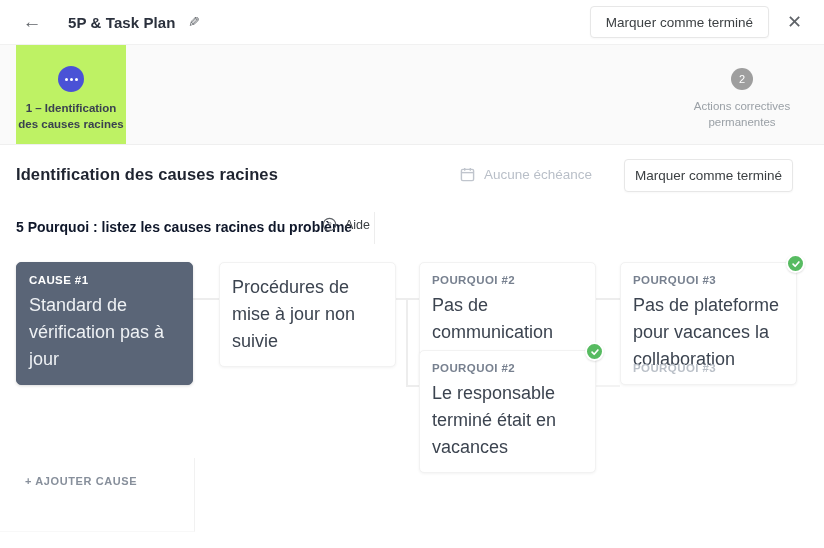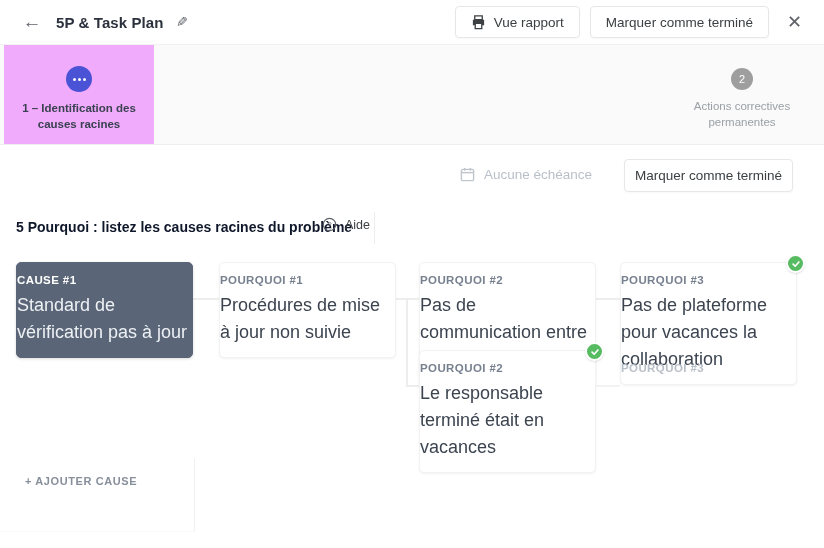--- a/index.html
+++ b/index.html
@@ -3,32 +3,32 @@
 <meta charset="utf-8">
 <style>
   *{box-sizing:border-box;margin:0;padding:0}
   html,body{width:824px;height:548px}
   body{font-family:"Liberation Sans","DejaVu Sans",sans-serif;background:#fff;color:#3c4450;-webkit-font-smoothing:antialiased}
   .app{position:relative;width:824px;height:548px;background:#fff;overflow:hidden}
 
   
   .header{position:absolute;top:0;left:0;width:824px;height:44px;display:flex;align-items:center;padding:0 20px;background:#fff}
   .back-btn{width:24px;height:24px;border:none;background:none;cursor:pointer;color:#5f6368;font-size:19px;line-height:24px;text-align:center;padding:0}
-  .page-title{font-size:15px;font-weight:bold;color:#2b313d;margin-left:12px;letter-spacing:.1px}
+  .page-title{font-size:15px;font-weight:bold;color:#2b313d;margin-left:24px;letter-spacing:.1px}
   .edit-btn{border:none;background:none;cursor:pointer;color:#5f6368;font-size:14px;margin-left:12px;transform:scaleX(-1);display:inline-block}
   .header-spacer{flex:1}
   .btn{display:inline-flex;align-items:center;gap:8px;height:32px;padding:0 15px;background:#fff;border:1px solid #e7e7e7;border-radius:4px;font-family:inherit;font-size:13.5px;color:#3c4043;cursor:pointer;box-shadow:0 1px 2px rgba(0,0,0,.03);white-space:nowrap}
   .btn + .btn{margin-left:10px}
   .close-btn{border:none;background:none;cursor:pointer;color:#5f6368;font-size:18px;margin-left:16px;line-height:1;padding:2px}
   .printer-icon svg{display:block}
 
   
   .step-nav{position:absolute;top:44px;left:0;width:824px;height:101px;background:#fafafa;border-top:1px solid #f1f1f1;border-bottom:1px solid #efefef}
   .step-tab{position:absolute;top:0;height:100%;display:flex;flex-direction:column;align-items:center;justify-content:flex-start;padding-top:21px;cursor:pointer}
-  .step-tab.active{left:4px;width:150px;background:#f0abfc}
+  .step-tab.active{left:16px;width:110px;background:#bef264}
   .step-tab.inactive{left:660px;width:164px;background:transparent}
   .step-circle{width:26px;height:26px;border-radius:50%;display:flex;align-items:center;justify-content:center;gap:2px}
   .step-circle.blue{background:#4a52d6}
   .step-circle .dot{width:3px;height:3px;border-radius:50%;background:#fff}
   .step-circle.gray{width:22px;height:22px;background:#9e9e9e;color:#fff;font-size:11px;margin-top:2px}
   .step-label{margin-top:9px;font-size:11.5px;line-height:1.35;text-align:center;max-width:120px}
   .step-tab.active .step-label{color:#3a4150;font-weight:bold}
   .step-tab.inactive .step-label{color:#9aa0a6;font-weight:normal}
 
   
@@ -39,21 +39,21 @@
   .section-complete{position:absolute;left:624px;top:13px;width:169px;justify-content:center;height:33px}
 
   .sub-row{position:absolute;top:212px;left:0;width:824px;height:34px}
   .sub-title{position:absolute;left:16px;top:7px;font-size:14px;font-weight:bold;color:#0f172a}
   .help-btn{position:absolute;left:322px;top:5px;display:flex;align-items:center;gap:8px;border:none;background:none;cursor:pointer;font-family:inherit;font-size:12.5px;color:#3c4043;padding:0}
   .help-btn svg{display:block}
   .sub-divider{position:absolute;left:374px;top:0;width:1px;height:32px;background:#ededed}
 
   
   .board{position:absolute;top:0;left:0;width:824px;height:548px;pointer-events:none}
-  .card{position:absolute;width:177px;min-height:71px;background:#fff;border:1px solid #f2f2f2;border-radius:5px;padding:11px 0;box-shadow:0 1px 3px rgba(0,0,0,.05);pointer-events:auto;cursor:pointer}
+  .card{position:absolute;width:177px;min-height:71px;background:#fff;border:1px solid #f2f2f2;border-radius:5px;padding:11px 12px;box-shadow:0 1px 3px rgba(0,0,0,.05);pointer-events:auto;cursor:pointer}
   .card-label{font-size:11.5px;font-weight:bold;letter-spacing:.4px;color:#77808f;margin-bottom:6px}
   .card-text{font-size:18px;line-height:1.5;color:#3c4450}
   .card.cause{background:#5a6577;border-color:#5a6577;box-shadow:0 1px 3px rgba(0,0,0,.15)}
   .card.cause .card-label{color:#fff}
   .card.cause .card-text{color:#eef1f4}
   .card.ghost{background:transparent;border-color:transparent;box-shadow:none}
   .card.ghost .card-label{color:#b9bfc7}
   .check-badge{position:absolute;top:-9px;right:-9px;width:19px;height:19px;border-radius:50%;background:#57bb61;border:2px solid #fff;box-shadow:0 1px 2px rgba(0,0,0,.12);display:flex;align-items:center;justify-content:center}
   .check-badge svg{display:block}
   .connector{position:absolute;background:#ededed;pointer-events:none}
@@ -66,30 +66,20 @@
 <body>
 
 <div class="app">
 
   <div class="header">
     <button class="back-btn">←</button>
     <div class="page-title">5P &amp; Task Plan</div>
     <span class="edit-btn">✎</span>
     <div class="header-spacer"></div>
     <button class="btn">
-      <span class="printer-icon">
-        <svg width="15" height="15" viewBox="0 0 16 16">
-            <path d="M4 1h8v4H4z" fill="none" stroke="#3c4043" stroke-width="1.4"></path>
-            <path d="M2 5h12v6h-2.5V9h-7v2H2z" fill="#3c4043"></path>
-            <path d="M4.5 9h7v5.5h-7z" fill="#fff" stroke="#3c4043" stroke-width="1.4"></path>
-          </svg>
-      </span>
-      <span>Vue rapport</span>
-    </button>
-    <button class="btn">
       <span>Marquer comme terminé</span>
     </button>
     <button class="close-btn">✕</button>
   </div>
 
   <div class="step-nav">
     <div class="step-tab active">
       <div class="step-circle blue">
         <span class="dot"></span>
           <span class="dot"></span>
@@ -97,20 +87,21 @@
       </div>
       <div class="step-label">1 – Identification des causes racines</div>
     </div>
     <div class="step-tab inactive">
       <div class="step-circle gray">2</div>
       <div class="step-label">Actions correctives permanentes</div>
     </div>
   </div>
 
   <div class="section-row">
+    <div class="section-title">Identification des causes racines</div>
     <div class="due-date">
       <span>
         <svg width="15" height="15" viewBox="0 0 16 16">
             <rect x="1.5" y="2.5" width="13" height="12" rx="1.5" fill="none" stroke="#c0c5cd" stroke-width="1.5"></rect>
             <path d="M1.5 6h13" stroke="#c0c5cd" stroke-width="1.5"></path>
             <path d="M5 1v3M11 1v3" stroke="#c0c5cd" stroke-width="1.5"></path>
           </svg>
       </span>
       <span>Aucune échéance</span>
     </div>
@@ -142,21 +133,20 @@
     <div class="connector" style="left:406px;top:385px;width:13px;height:2px"></div>
     <div class="connector" style="left:596px;top:298px;width:24px;height:2px"></div>
     <div class="connector" style="left:596px;top:385px;width:24px;height:2px;background:#f3f3f3"></div>
 
     <div class="card cause" style="left:16px;top:262px">
       <div class="card-label">CAUSE #1</div>
       <div class="card-text">Standard de vérification pas à jour</div>
     </div>
 
     <div class="card" style="left:219px;top:262px">
-      <div class="card-label">POURQUOI #1</div>
       <div class="card-text">Procédures de mise à jour non suivie</div>
     </div>
 
     <div class="card" style="left:419px;top:262px">
       <div class="card-label">POURQUOI #2</div>
       <div class="card-text">Pas de communication entre équipes</div>
     </div>
 
     <div class="card" style="left:620px;top:262px">
       <div class="check-badge">

